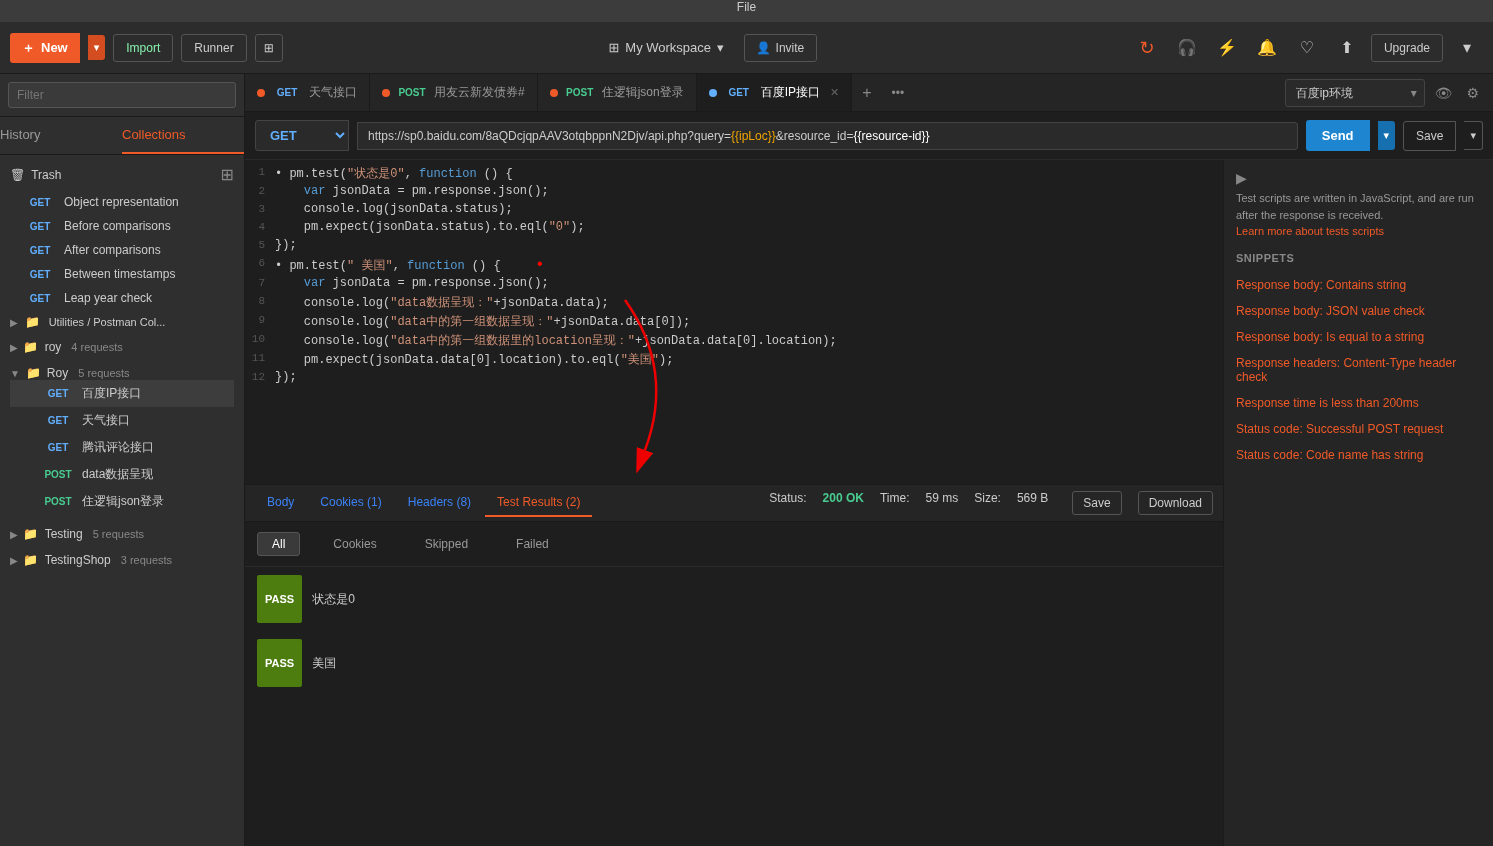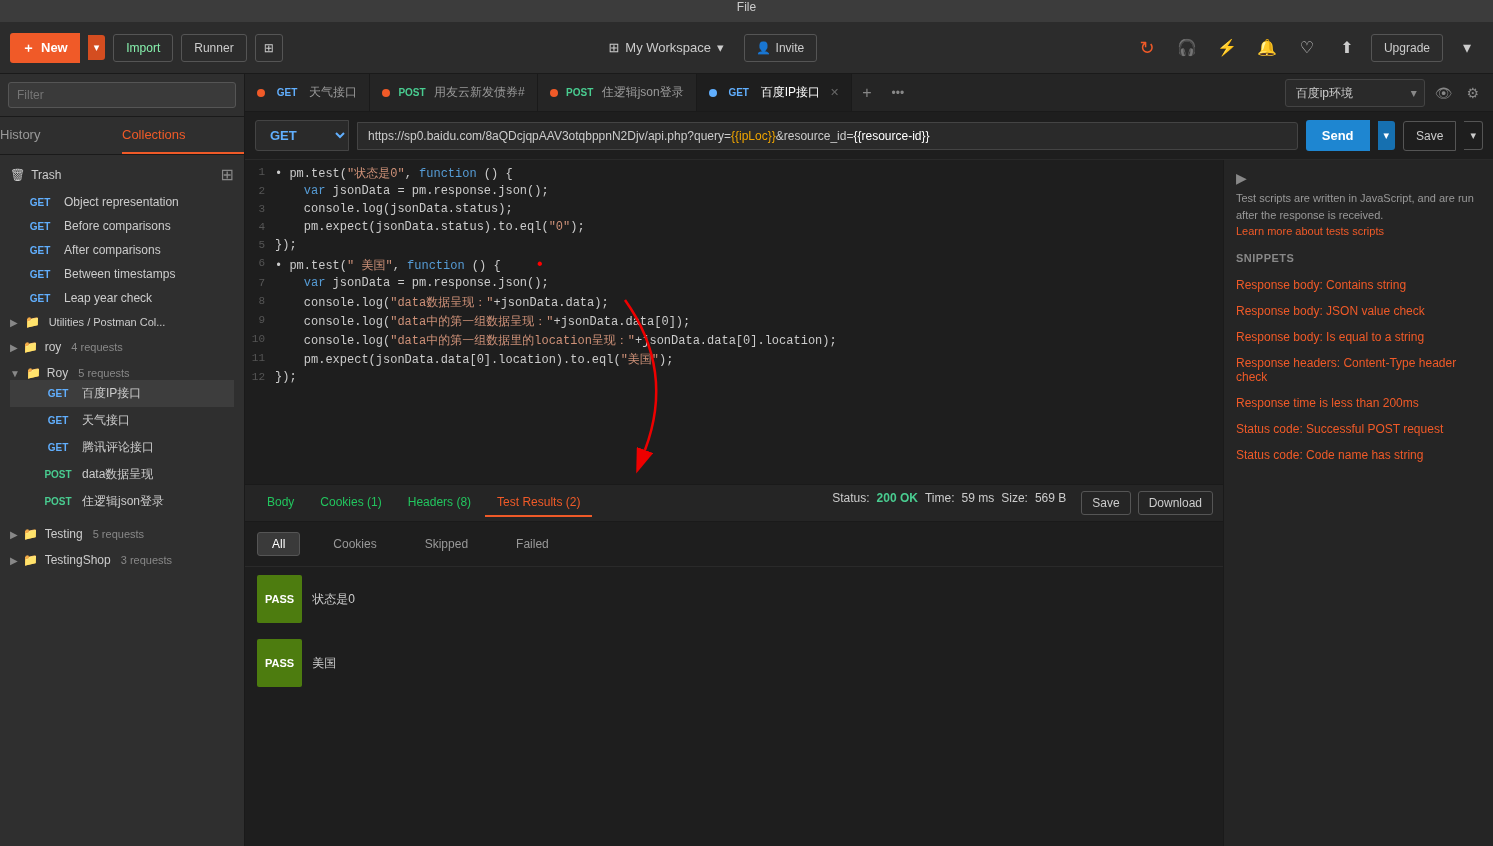--- a/index.html
+++ b/index.html
@@ -76,23 +76,23 @@
     .editor-main { flex: 1; display: flex; flex-direction: column; overflow: hidden; }
     .code-editor { flex: 1; background: #1e1e1e; overflow: auto; padding: 4px 0; font-family: 'Courier New', monospace; font-size: 12px; color: #ccc; }
     .code-line { display: flex; align-items: flex-start; padding: 1px 0; min-height: 18px; }
     .line-num { width: 30px; text-align: right; padding-right: 10px; color: #555; user-select: none; flex-shrink: 0; font-size: 11px; padding-top: 1px; }
     .line-content { flex: 1; white-space: pre; color: #ccc; }
     .kw-blue { color: #569cd6; }
     .kw-orange { color: #ce9178; }
 
     
     .resp-tabs { display: flex; align-items: center; padding: 0 10px; background: #252525; border-top: 1px solid #1a1a1a; border-bottom: 1px solid #1a1a1a; height: 38px; flex-shrink: 0; gap: 2px; }
-    .resp-tab { padding: 6px 12px; cursor: pointer; font-size: 12px; color: #22c55e; border-bottom: 2px solid transparent; }
+    .resp-tab { padding: 6px 12px; cursor: pointer; font-size: 12px; color: #3b82f6; border-bottom: 2px solid transparent; }
     .resp-tab.active { color: #f05a28; border-bottom: 2px solid #f05a28; }
-    .resp-status { margin-left: auto; display: flex; gap: 7px; font-size: 12px; }
+    .resp-status { margin-left: auto; display: flex; gap: 16px; font-size: 12px; }
     .status-ok { color: #49cc90; font-weight: 700; }
     .status-val { color: #ccc; }
     .resp-save-btn { background: transparent; color: #ccc; border: 1px solid #555; border-radius: 3px; padding: 4px 10px; cursor: pointer; font-size: 12px; margin-left: 8px; }
     .resp-download-btn { background: transparent; color: #ccc; border: 1px solid #555; border-radius: 3px; padding: 4px 10px; cursor: pointer; font-size: 12px; }
 
     
     .test-results { flex: 1; overflow: auto; background: #1e1e1e; }
     .test-filter-bar { display: flex; gap: 18px; padding: 10px 12px; border-bottom: 1px solid #2a2a2a; }
     .test-filter-btn { padding: 4px 14px; border-radius: 3px; cursor: pointer; font-size: 12px; border: 1px solid transparent; color: #999; background: transparent; }
     .test-filter-btn.active { background: #3a3a3a; color: #fff; border-color: #555; }

